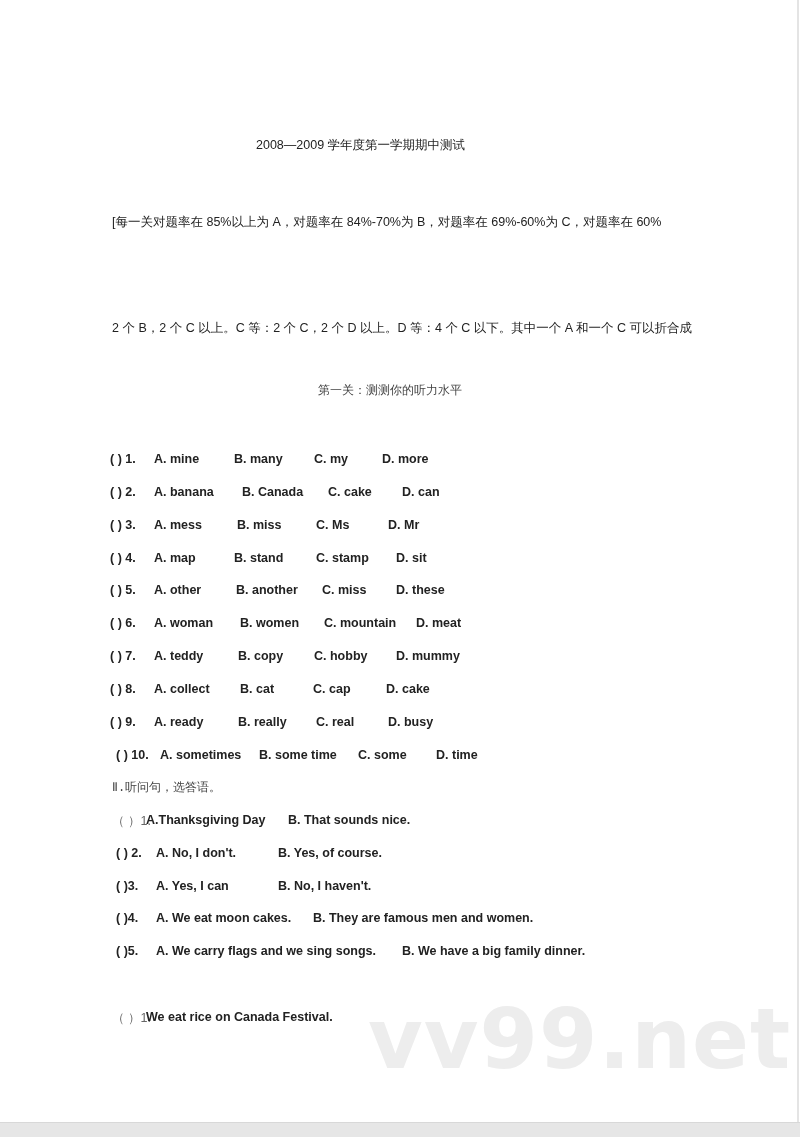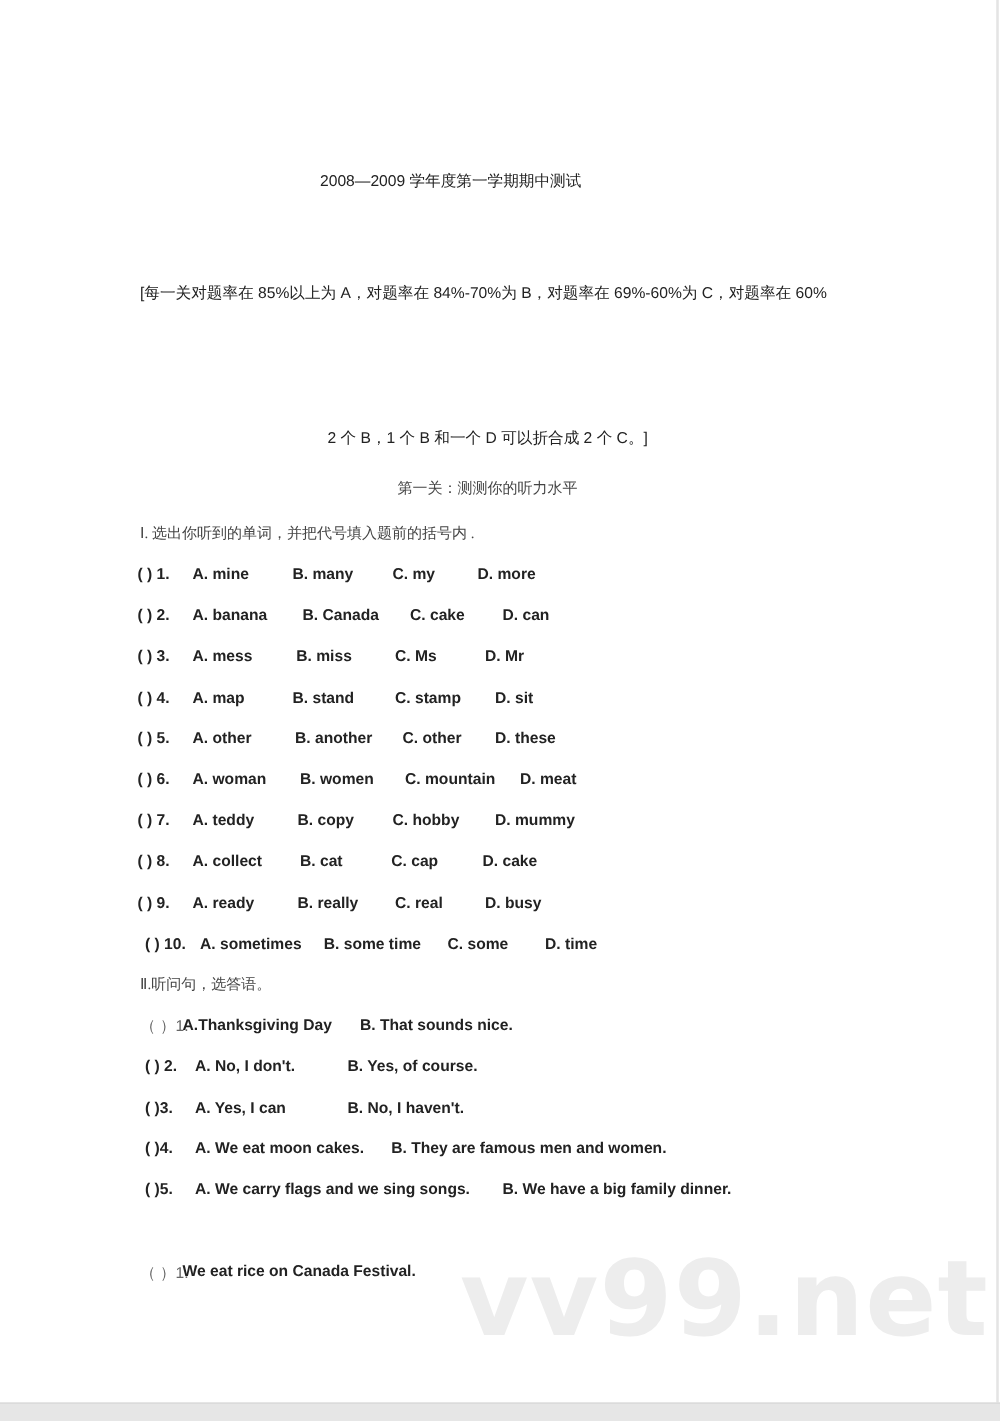--- a/index.html
+++ b/index.html
@@ -12,43 +12,42 @@
     .page {
       position: absolute; left: 0; top: 0; width: 797px; height: 1122px;
       background: #fff; border-right: 2px solid #e4e4e4;
     }
     .bottom-band {
       position: absolute; left: 0; top: 1122px; width: 800px; height: 15px;
       background: #e6e6e6; border-top: 1px solid #d8d8d8;
     }
     .line { position: absolute; white-space: nowrap; font-size: 12.5px; }
     .center { left: 0; width: 797px; text-align: center; }
-    .serif { font-family: Liberation Serif, serif; color: #444; font-size: 12px; }
+    .serif { font-family: Liberation Mono, monospace; color: #444; font-size: 12px; }
     .bold { font-weight: bold; color: #222; }
     .q { position: absolute; white-space: nowrap; font-weight: bold; font-size: 12.5px; color: #222; }
     .q span { position: absolute; top: 0; }
     .watermark {
       position: absolute; left: 368px; top: 990px;
       font-family: "DejaVu Sans", sans-serif; font-weight: bold;
       font-size: 84px; color: #ededed; letter-spacing: 1px;
     }
   </style>
 </head>
 <body>
 
 <div class="page">
 
   <div class="line" style="top:137px; left:256px;">2008—2009 学年度第一学期期中测试</div>
 
-  <div class="line" style="top:226px; left:112px;">[每一关对题率在 85%以上为 A，对题率在 84%-70%为 B，对题率在 69%-60%为 C，对题率在 60%</div>
-  <div class="line" style="top:342px; left:262px;">2 个 B，1 个 B 和一个 D 可以折合成 2 个 C。]</div>
+  <div class="line" style="top:214px; left:112px;">[每一关对题率在 85%以上为 A，对题率在 84%-70%为 B，对题率在 69%-60%为 C，对题率在 60%</div>
+  <div class="line" style="top:320px; left:112px;">2 个 B，2 个 C 以上。C 等：2 个 C，2 个 D 以上。D 等：4 个 C 以下。其中一个 A 和一个 C 可以折合成</div>
 
   <div class="line serif" style="top:382px; left:318px;">第一关：测测你的听力水平</div>
 
-  <div class="line serif" style="top:418px; left:112px;">Ⅰ. 选出你听到的单词，并把代号填入题前的括号内 .</div>
 
   <div class="q" style="top:452px; left:110px;">
     <span style="left:0">( ) 1.</span>
     <span style="left:44px">A.  mine</span>
     <span style="left:124px">B.  many</span>
     <span style="left:204px">C.  my</span>
     <span style="left:272px">D.  more</span>
   </div>
   <div class="q" style="top:485px; left:110px;">
     <span style="left:0">( ) 2.</span>
@@ -68,21 +67,21 @@
     <span style="left:0">( ) 4.</span>
     <span style="left:44px">A.  map</span>
     <span style="left:124px">B.  stand</span>
     <span style="left:206px">C.  stamp</span>
     <span style="left:286px">D.  sit</span>
   </div>
   <div class="q" style="top:583px; left:110px;">
     <span style="left:0">( ) 5.</span>
     <span style="left:44px">A.  other</span>
     <span style="left:126px">B.  another</span>
-    <span style="left:212px">C.  other</span>
+    <span style="left:212px">C.  miss</span>
     <span style="left:286px">D.  these</span>
   </div>
   <div class="q" style="top:616px; left:110px;">
     <span style="left:0">( ) 6.</span>
     <span style="left:44px">A.  woman</span>
     <span style="left:130px">B.  women</span>
     <span style="left:214px">C.  mountain</span>
     <span style="left:306px">D.  meat</span>
   </div>
   <div class="q" style="top:649px; left:110px;">

